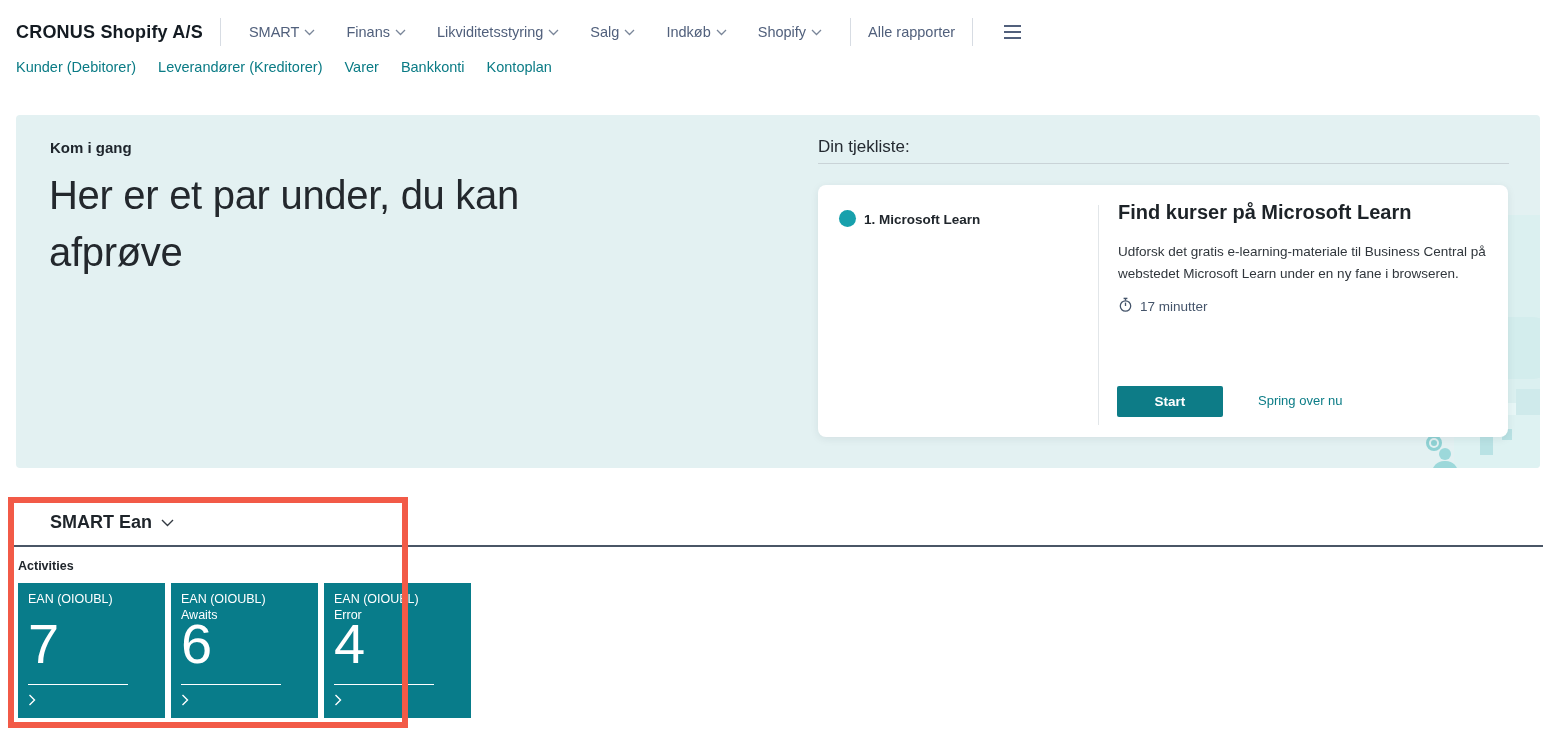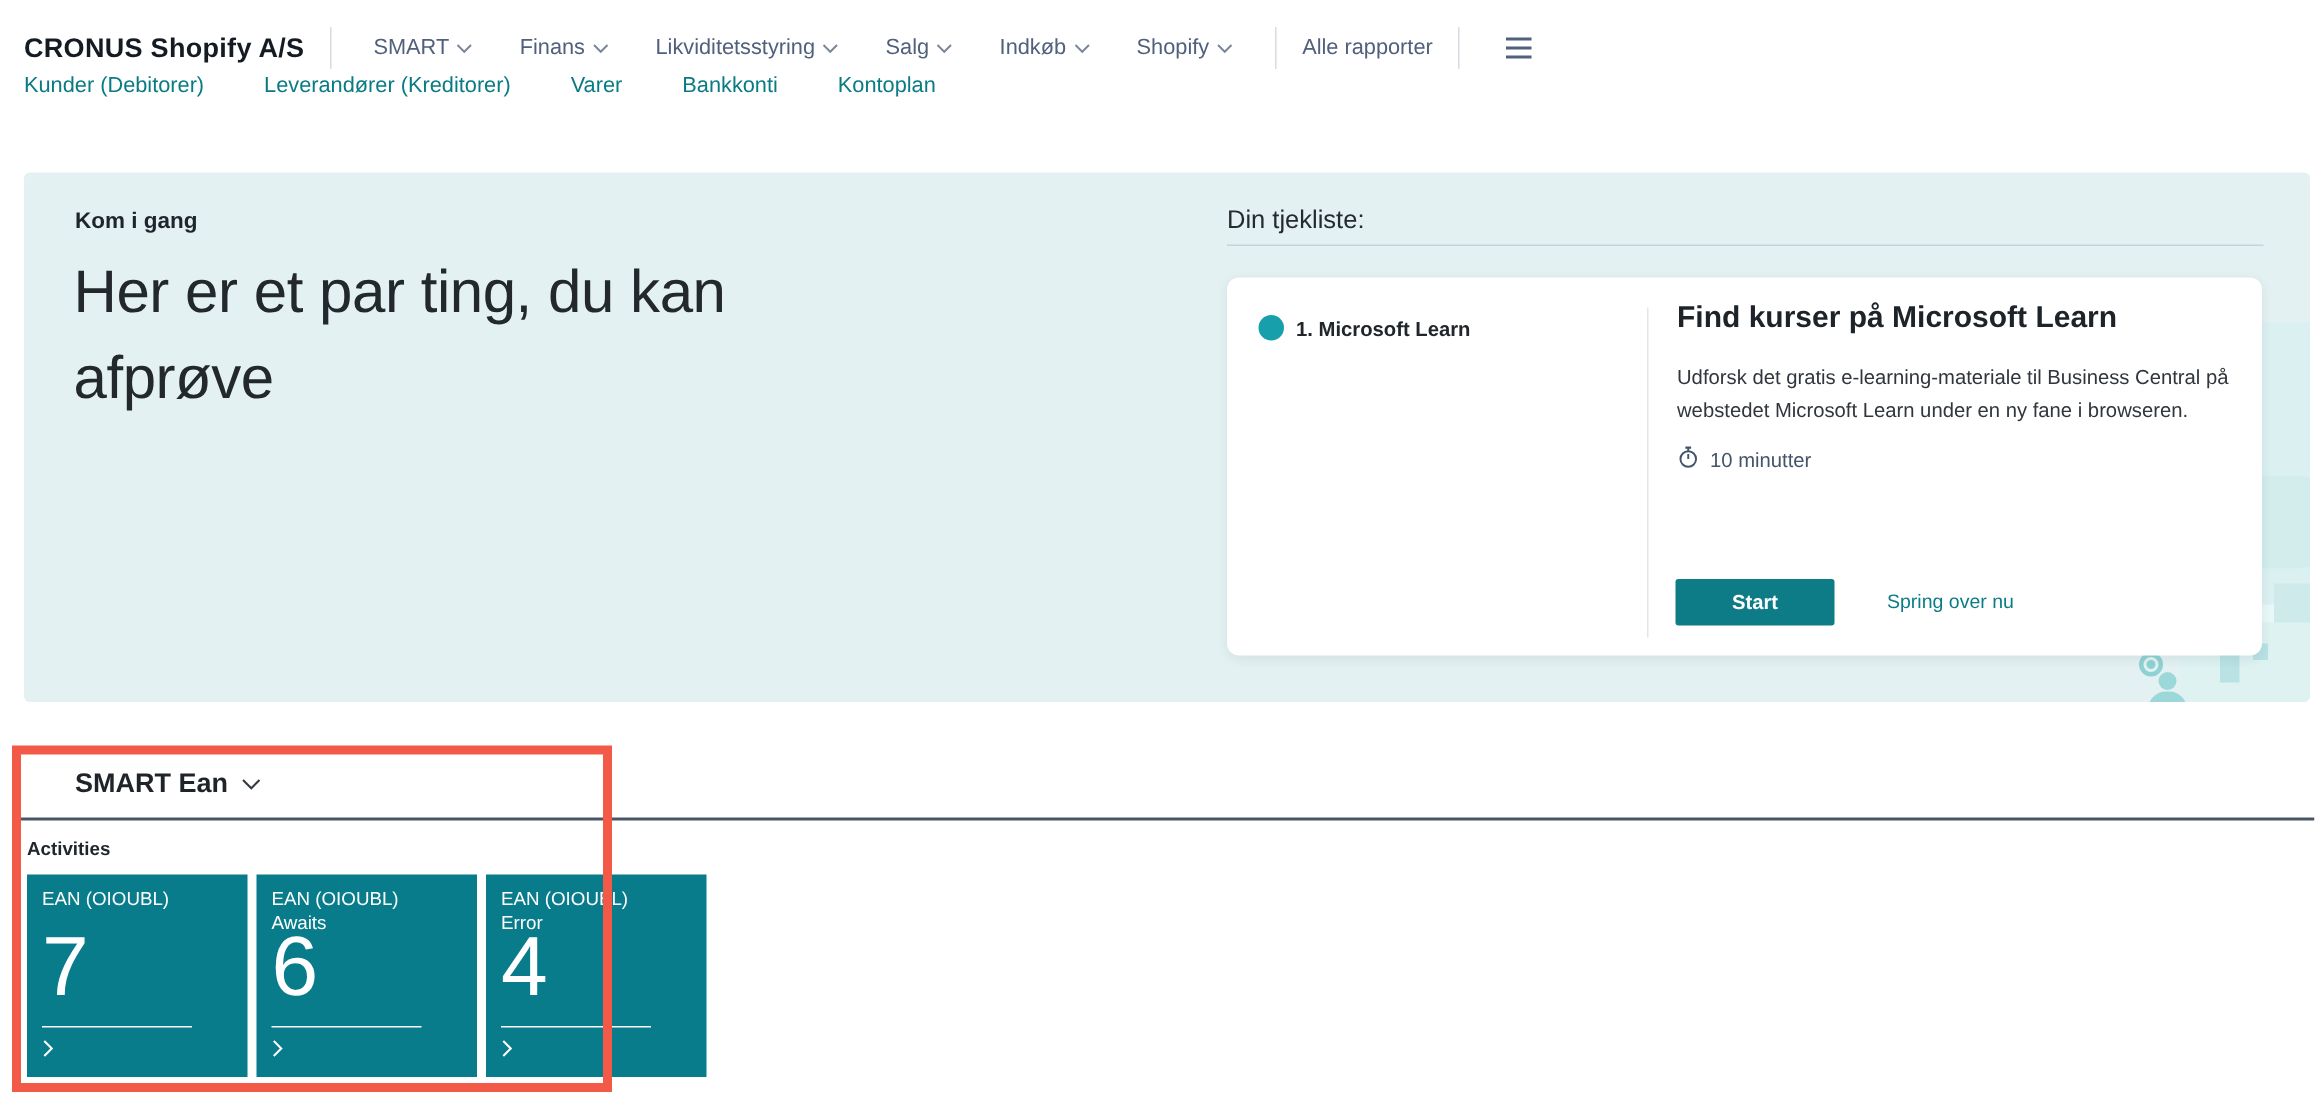--- a/index.html
+++ b/index.html
@@ -11,21 +11,21 @@
   .topbar { position:absolute; left:16px; top:16px; height:32px; display:flex; align-items:center; }
   .company { font-size:18px; font-weight:700; color:#141b22; letter-spacing:.2px; white-space:nowrap; }
   .vsep { width:1px; height:28px; background:#d7dce3; margin:0 17px; }
   .menus { display:flex; align-items:flex-start; gap:31px; margin-left:11px; margin-right:11px; }
   .menu { display:flex; align-items:center; gap:5px; font-size:14.5px; color:#51607c; cursor:pointer; white-space:nowrap; }
   .menu svg, .chevdark svg { display:block; }
   .allrep { font-size:14.5px; color:#51607c; cursor:pointer; white-space:nowrap; }
   .hamburger { display:flex; flex-direction:column; gap:4px; margin-left:14px; cursor:pointer; }
   .hamburger i { display:block; width:17px; height:1.8px; background:#51607c; }
 
-  .subnav { position:absolute; left:16px; top:49px; display:flex; gap:40px;justify-content:space-between; }
+  .subnav { position:absolute; left:16px; top:59px; display:flex; gap:22px;justify-content:space-between; }
   .subnav span { font-size:14.5px; color:#0a7b85; cursor:pointer; white-space:nowrap; }
 
   
   .hero { position:absolute; left:16px; top:115px; width:1524px; height:353px;
     background:#e3f1f2; border-radius:4px; overflow:hidden; }
   .eyebrow { position:absolute; left:34px; top:24px; font-size:15px; font-weight:700; color:#1e252c; }
   .hero-title { position:absolute; left:33px; top:52px; width:565px; font-size:40px; font-weight:300;
     line-height:1.42; color:#23282d; letter-spacing:-.3px; }
   .hero-sub { position:absolute; left:34px; top:196px; width:515px; font-size:17px; font-style:italic;
     line-height:1.5; color:#272d33; }
@@ -162,39 +162,39 @@
     <div class="decor d-sq1"></div>
     <div class="decor d-block"></div>
     <div class="decor d-win1"></div>
     <div class="decor d-win2"></div>
     <div class="decor d-ring"></div>
     <div class="decor d-ringdot"></div>
     <div class="decor d-head"></div>
     <div class="decor d-body"></div>
 
     <div class="eyebrow">Kom i gang</div>
-    <div class="hero-title">Her er et par ting, du kan afprøve</div>
+    <div class="hero-title">Her er et par under, du kan afprøve</div>
 
     <div class="cl-header">Din tjekliste:</div>
     <div class="cl-rule"></div>
 
     <div class="cl-card">
       <div class="cl-dot"></div>
       <div class="cl-item-label">1. Microsoft Learn</div>
       <div class="cl-vdiv"></div>
       <div class="cl-title">Find kurser på Microsoft Learn</div>
       <div class="cl-desc">Udforsk det gratis e-learning-materiale til Business Central på webstedet Microsoft Learn under en ny fane i browseren.</div>
       <div class="cl-duration">
         <span><svg width="15" height="16" viewBox="0 0 15 16">
               <circle cx="7.5" cy="9" r="5.2" fill="none" stroke="#44546a" stroke-width="1.3"></circle>
               <line x1="7.5" y1="9" x2="7.5" y2="5.6" stroke="#44546a" stroke-width="1.3"></line>
               <line x1="5.6" y1="1.4" x2="9.4" y2="1.4" stroke="#44546a" stroke-width="1.4"></line>
               <line x1="7.5" y1="1.6" x2="7.5" y2="3.6" stroke="#44546a" stroke-width="1.3"></line>
             </svg></span>
-        <span>10 minutter</span>
+        <span>17 minutter</span>
       </div>
       <button class="btn-start">Start</button>
       <span class="link-skip">Spring over nu</span>
     </div>
   </div>
 
   <div class="se-title">
     <span>SMART Ean</span>
     <span class="chevdark">
         <svg width="13" height="8" viewBox="0 0 13 8">

